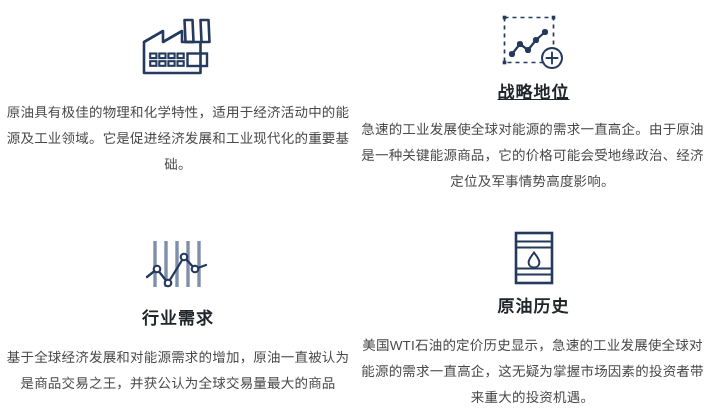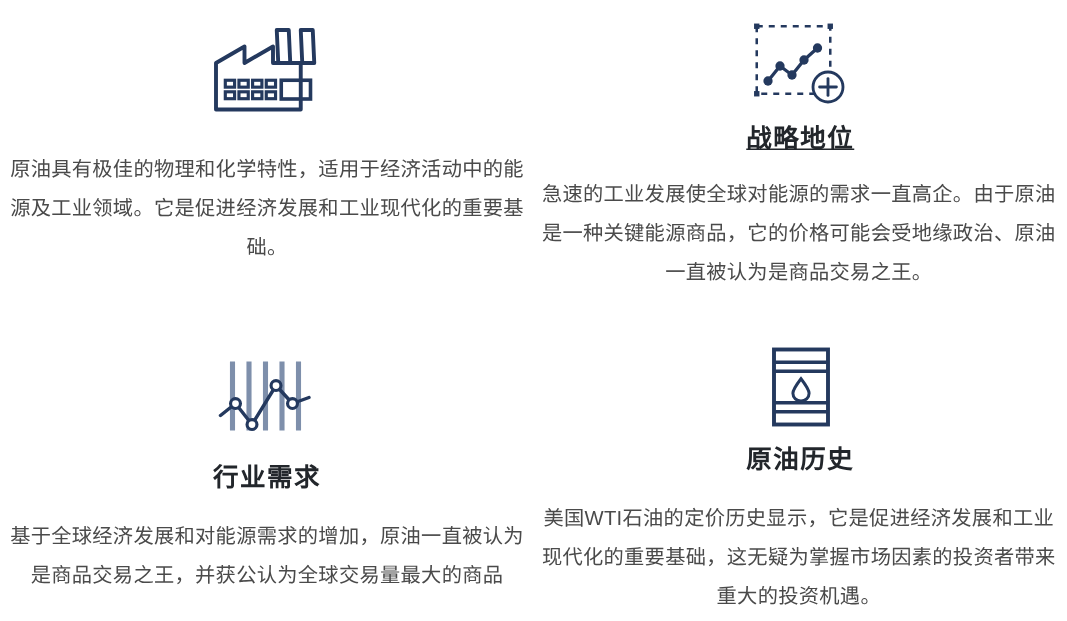--- a/index.html
+++ b/index.html
@@ -135,21 +135,21 @@
         </g>
 
         <circle cx="54" cy="47" r="10" fill="#ffffff" stroke="#24395e" stroke-width="1.9"></circle>
         <g stroke="#24395e" stroke-width="1.9" stroke-linecap="round">
           <line x1="48.4" y1="47" x2="59.6" y2="47"></line>
           <line x1="54" y1="41.4" x2="54" y2="52.6"></line>
         </g>
       </svg>
     </div>
     <h3 class="card-title">战略地位</h3>
-    <p class="card-body">急速的工业发展使全球对能源的需求一直高企。由于原油是一种关键能源商品，它的价格可能会受地缘政治、原油一直被认为是商品交易之王。</p>
+    <p class="card-body">急速的工业发展使全球对能源的需求一直高企。由于原油是一种关键能源商品，它的价格可能会受地缘政治、经济定位及军事情势高度影响。</p>
   </div>
 
   <div class="cell bl">
     <div class="icon-wrap row2">
       <svg width="68" height="58" viewBox="0 0 68 58" aria-hidden="true">
 
         <g stroke="#7e8fab" stroke-width="3.4" stroke-linecap="butt">
           <line x1="11" y1="6" x2="11" y2="52"></line>
           <line x1="22" y1="6" x2="22" y2="52"></line>
           <line x1="33" y1="6" x2="33" y2="52"></line>
@@ -181,16 +181,16 @@
           <line x1="6" y1="12.5" x2="42" y2="12.5"></line>
           <line x1="6" y1="18.5" x2="42" y2="18.5"></line>
           <line x1="6" y1="39.5" x2="42" y2="39.5"></line>
           <line x1="6" y1="45.5" x2="42" y2="45.5"></line>
         </g>
 
         <path d="M24 23.5 C20.4 28.2 18.6 30.8 18.6 33.2 C18.6 36.2 21.1 38.4 24 38.4 C26.9 38.4 29.4 36.2 29.4 33.2 C29.4 30.8 27.6 28.2 24 23.5 Z" fill="none" stroke="#24395e" stroke-width="2"></path>
       </svg>
     </div>
     <h3 class="card-title">原油历史</h3>
-    <p class="card-body">美国WTI石油的定价历史显示，它是促进经济发展和工业现代化的重要基础，这无疑为掌握市场因素的投资者带来重大的投资机遇。</p>
+    <p class="card-body">美国WTI石油的定价历史显示，急速的工业发展使全球对能源的需求一直高企，这无疑为掌握市场因素的投资者带来重大的投资机遇。</p>
   </div>
 
 </div>
 
 </body></html>

